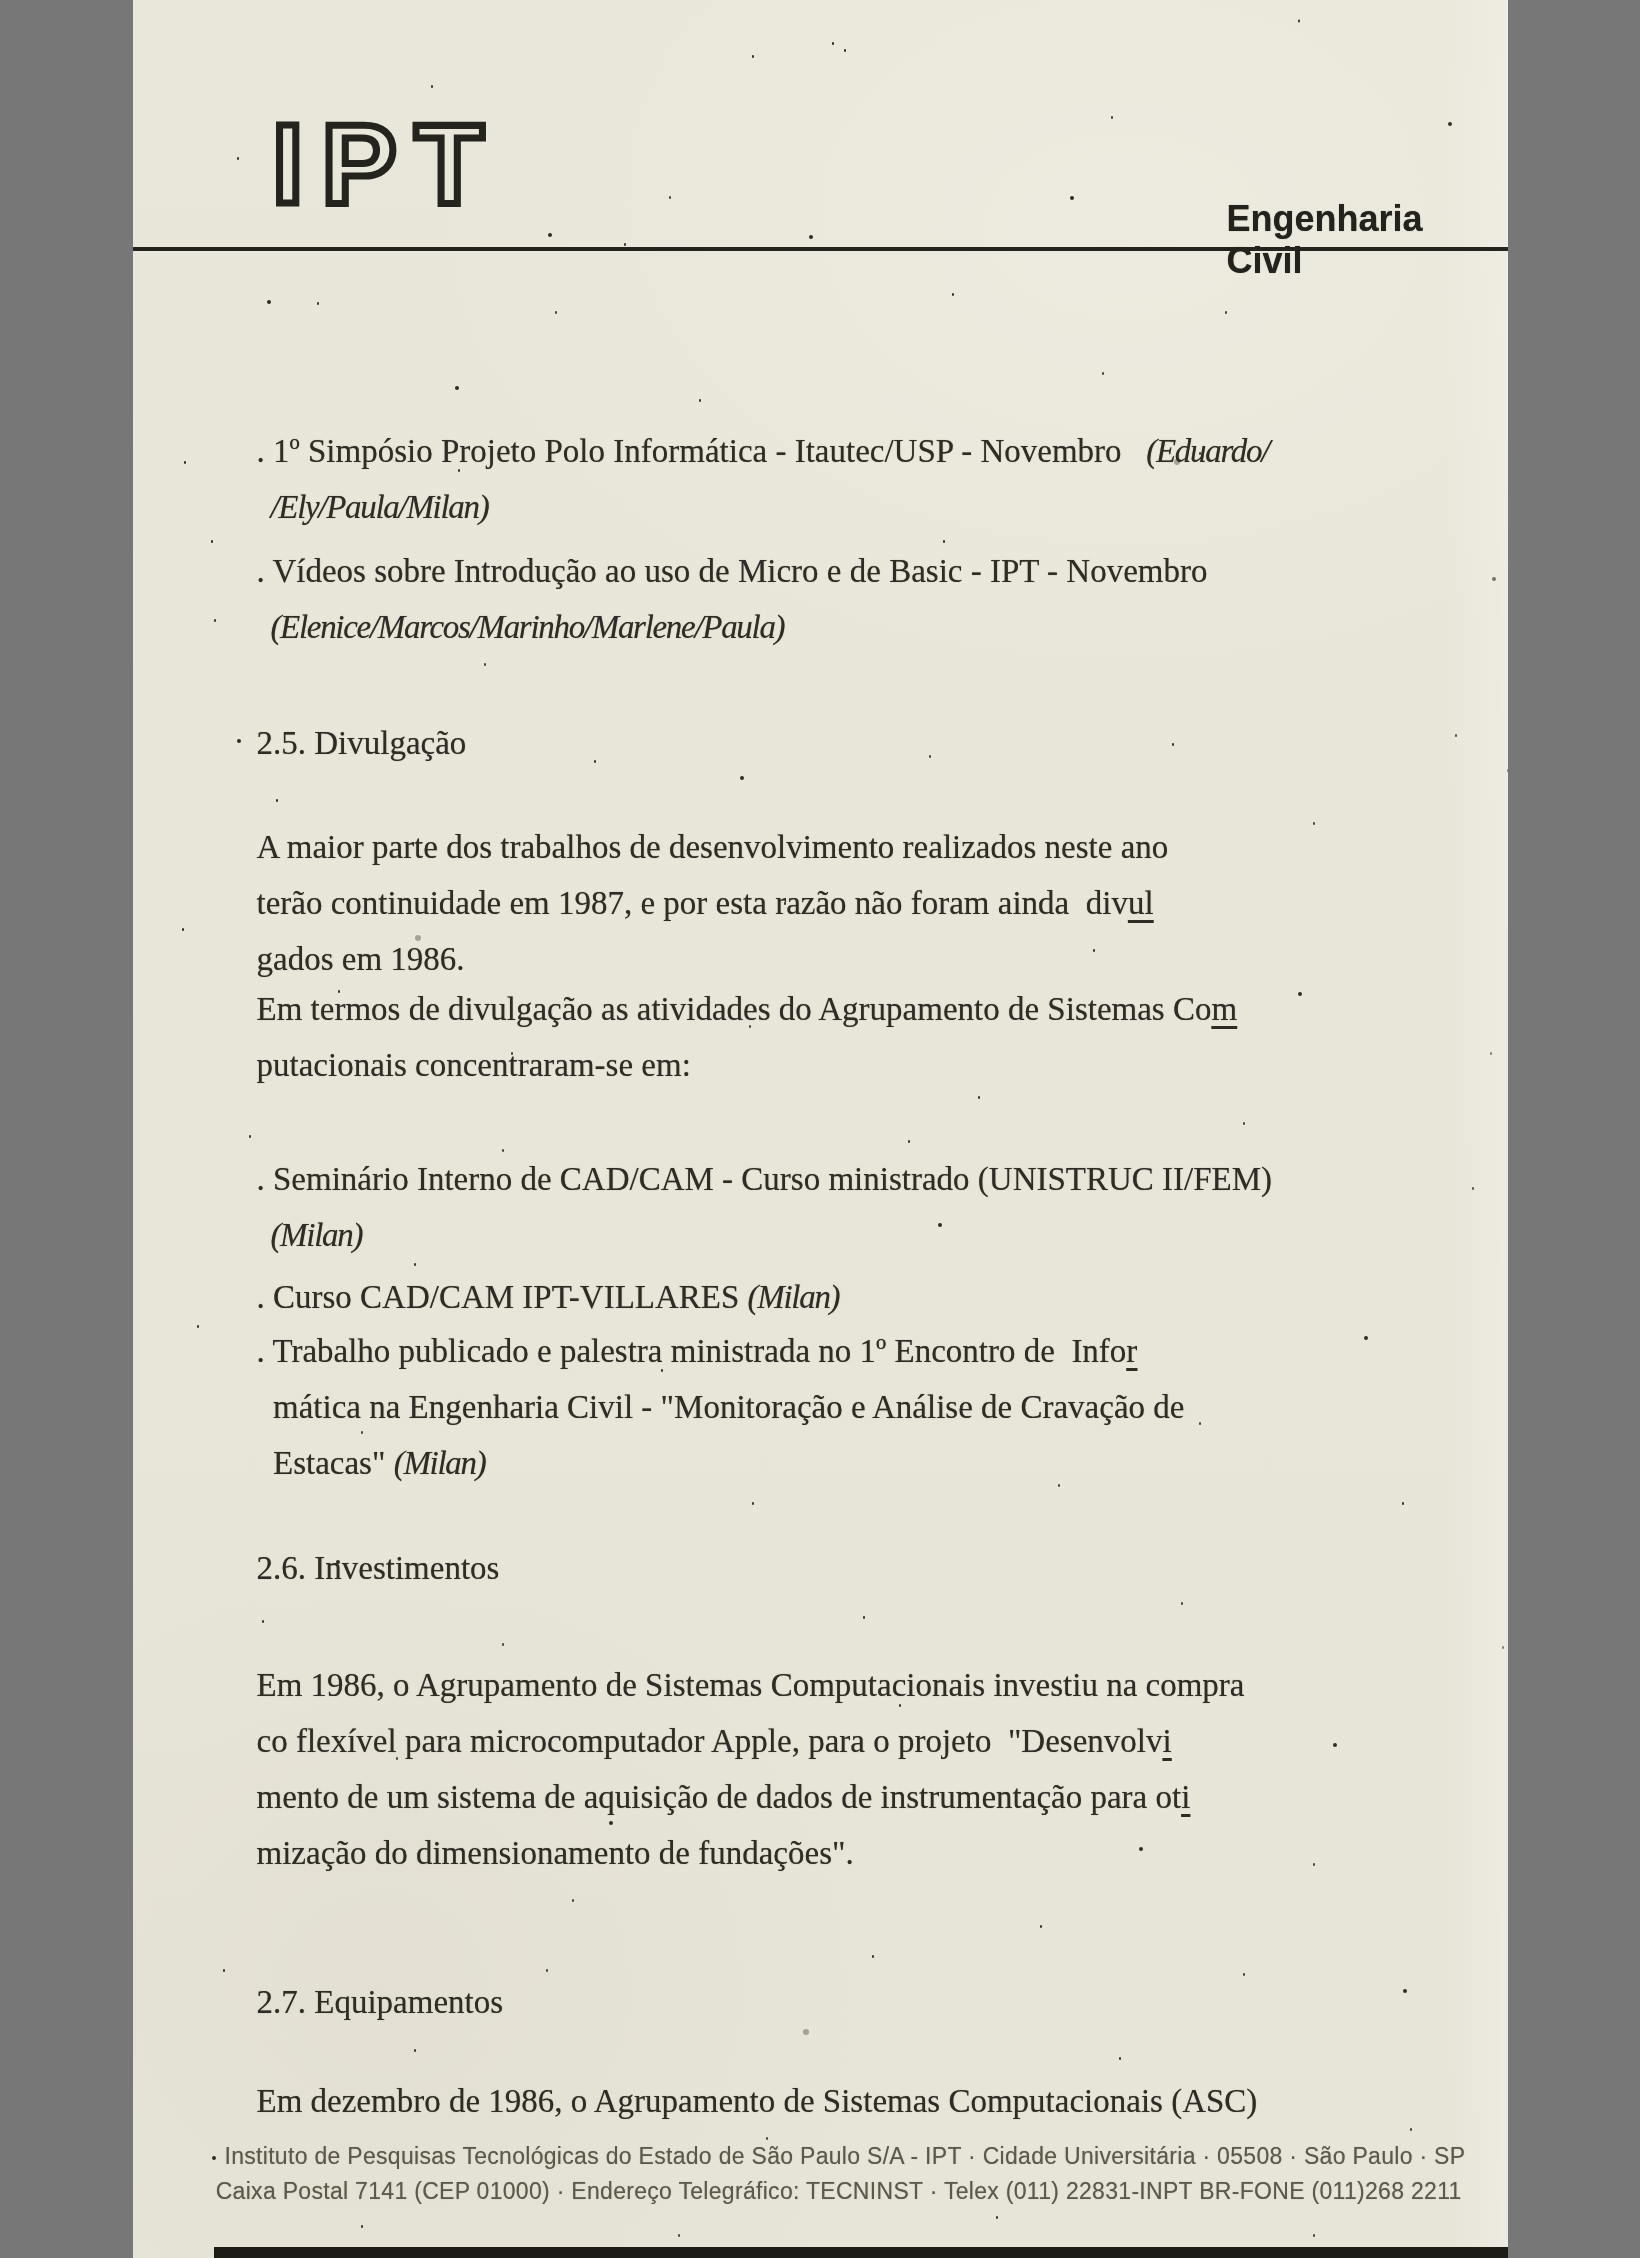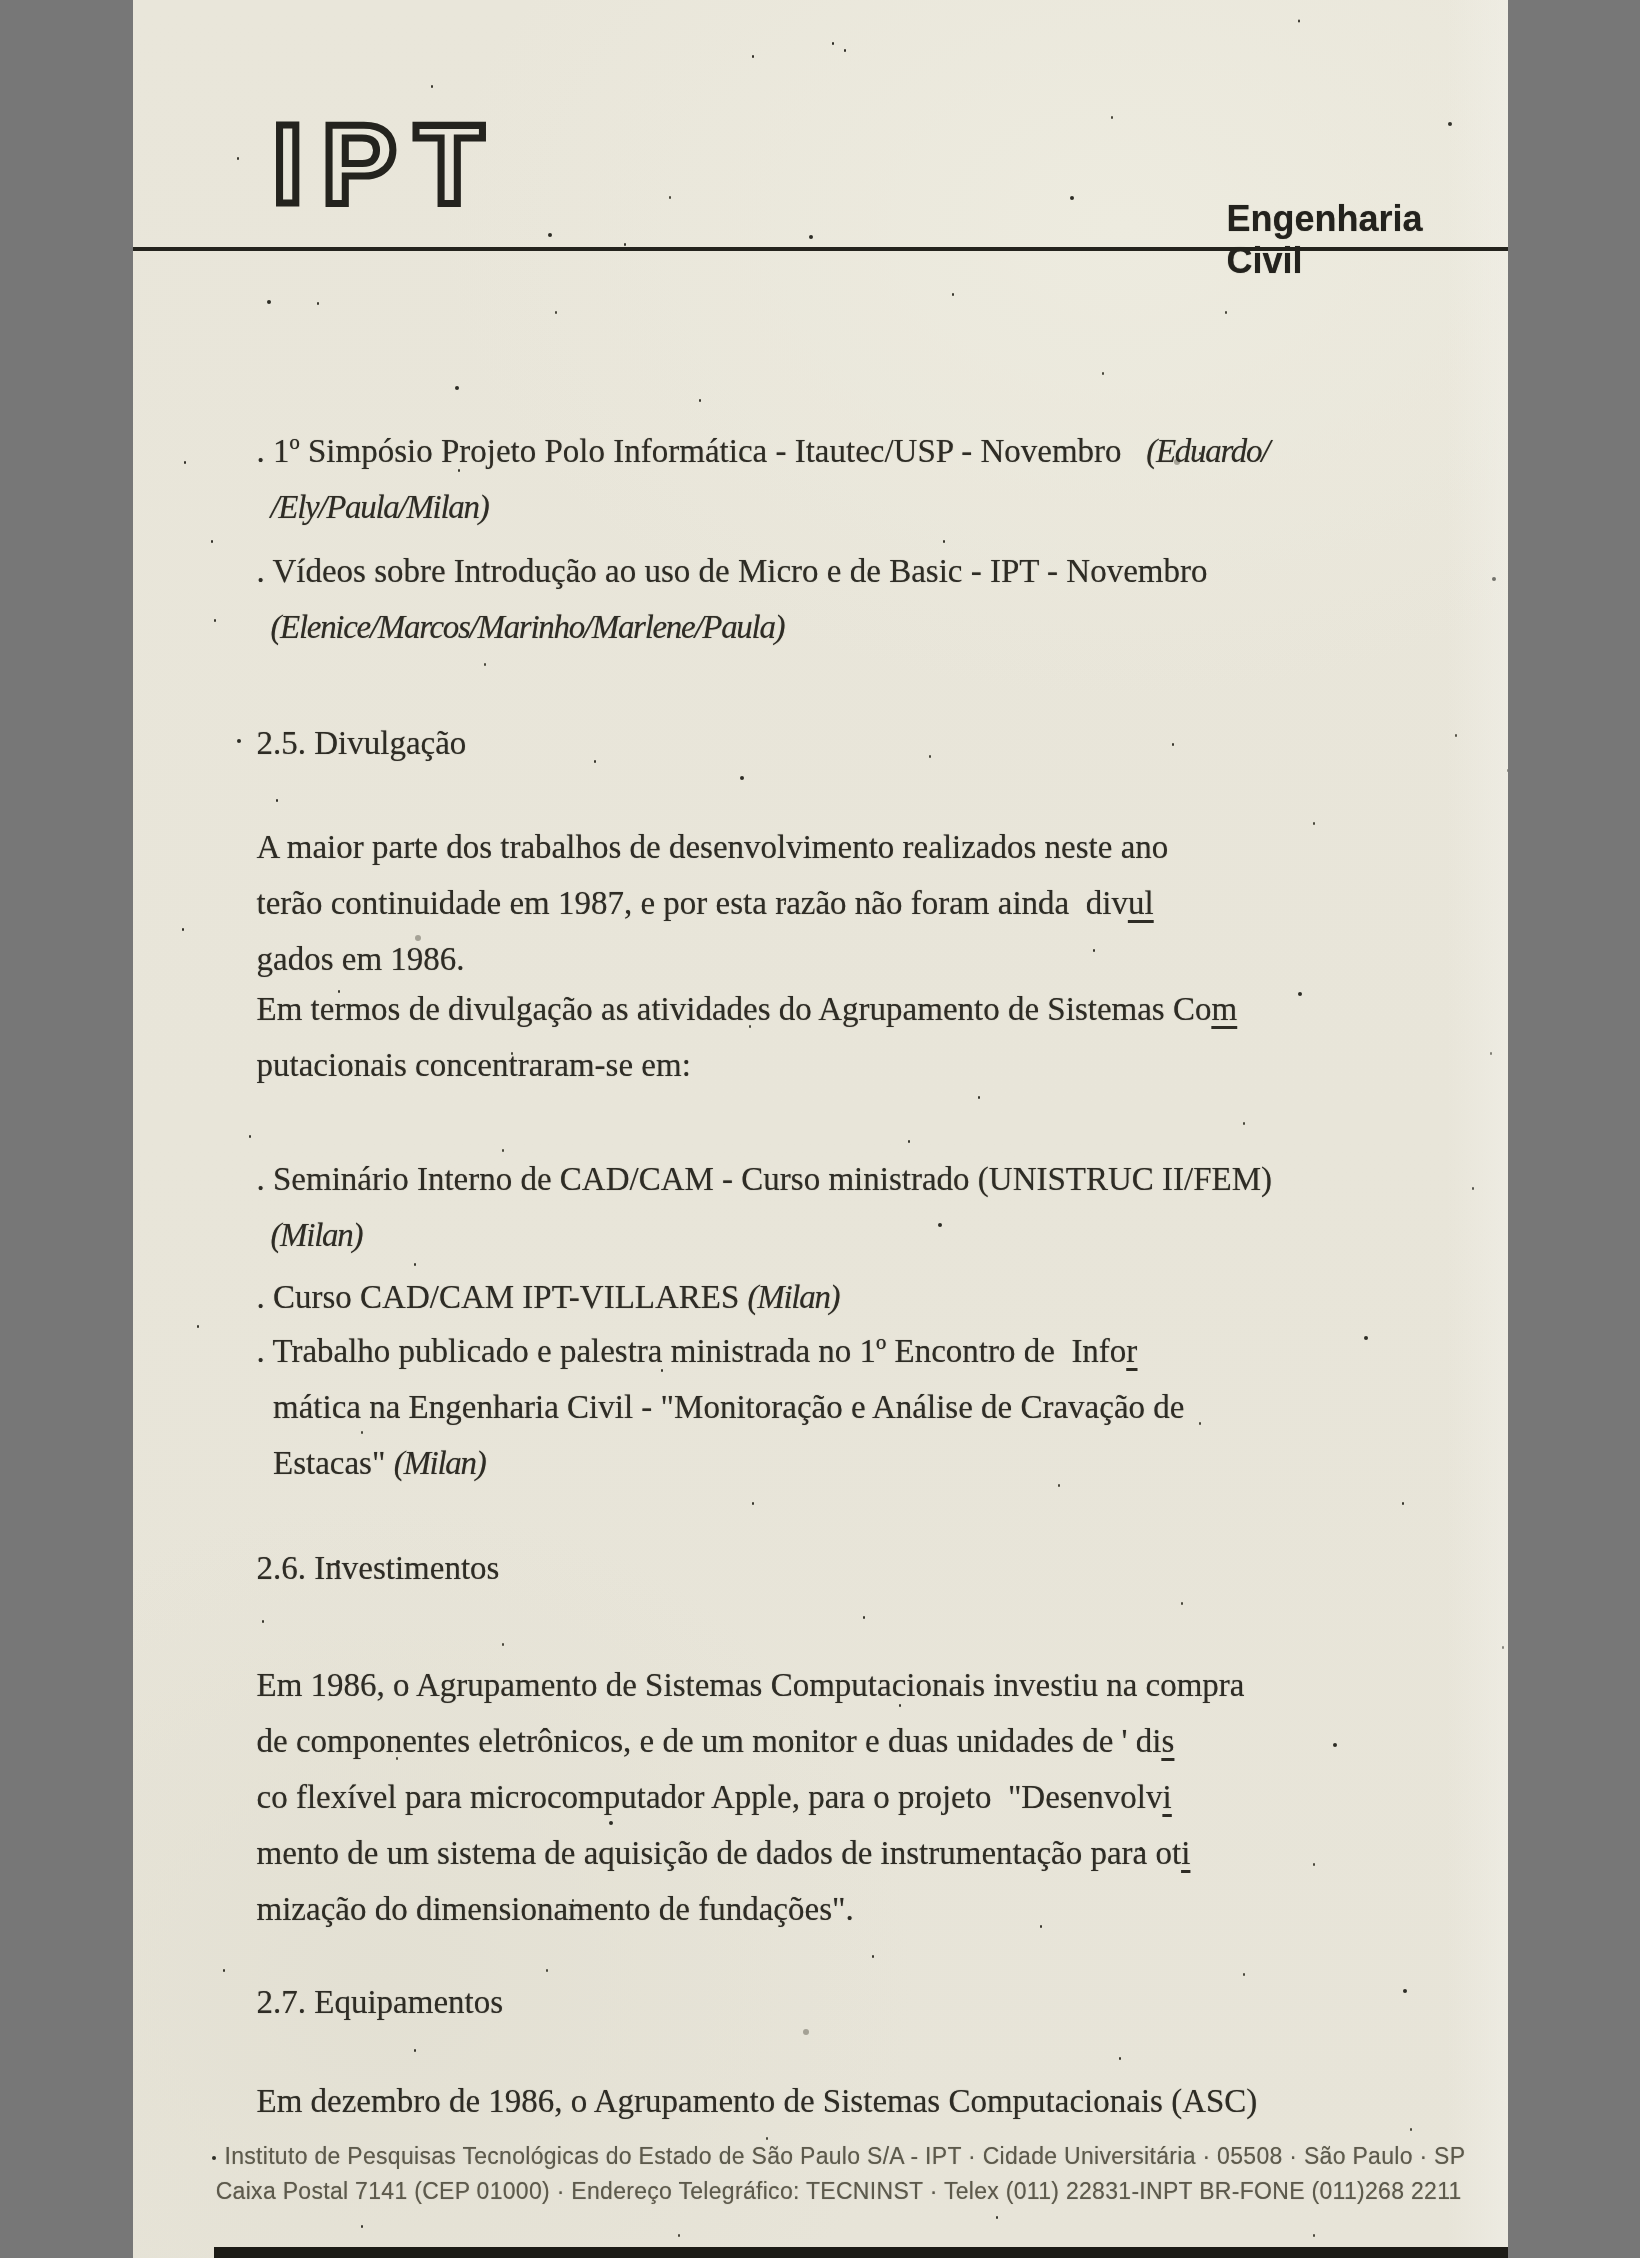--- a/index.html
+++ b/index.html
@@ -146,21 +146,20 @@
     <div class="ln">  mática na Engenharia Civil - "Monitoração e Análise de Cravação de</div>
     <div class="ln"><span>  Estacas" </span><span class="it">(Milan)</span></div>
   </div>
 
   <div class="block" style="top:1540px">
     <div class="ln">2.6. Investimentos</div>
   </div>
 
   <div class="block" style="top:1657px">
     <div class="ln">Em 1986, o Agrupamento de Sistemas Computacionais investiu na compra</div>
-    <div class="ln"><span>de componentes eletrônicos, e de um monitor e duas unidades de ' di</span><span class="u">s</span></div>
     <div class="ln"><span>co flexível para microcomputador Apple, para o projeto  "Desenvolv</span><span class="u">i</span></div>
     <div class="ln"><span>mento de um sistema de aquisição de dados de instrumentação para ot</span><span class="u">i</span></div>
     <div class="ln">mização do dimensionamento de fundações".</div>
   </div>
 
   <div class="block" style="top:1974px">
     <div class="ln">2.7. Equipamentos</div>
   </div>
 
   <div class="block" style="top:2073px">

